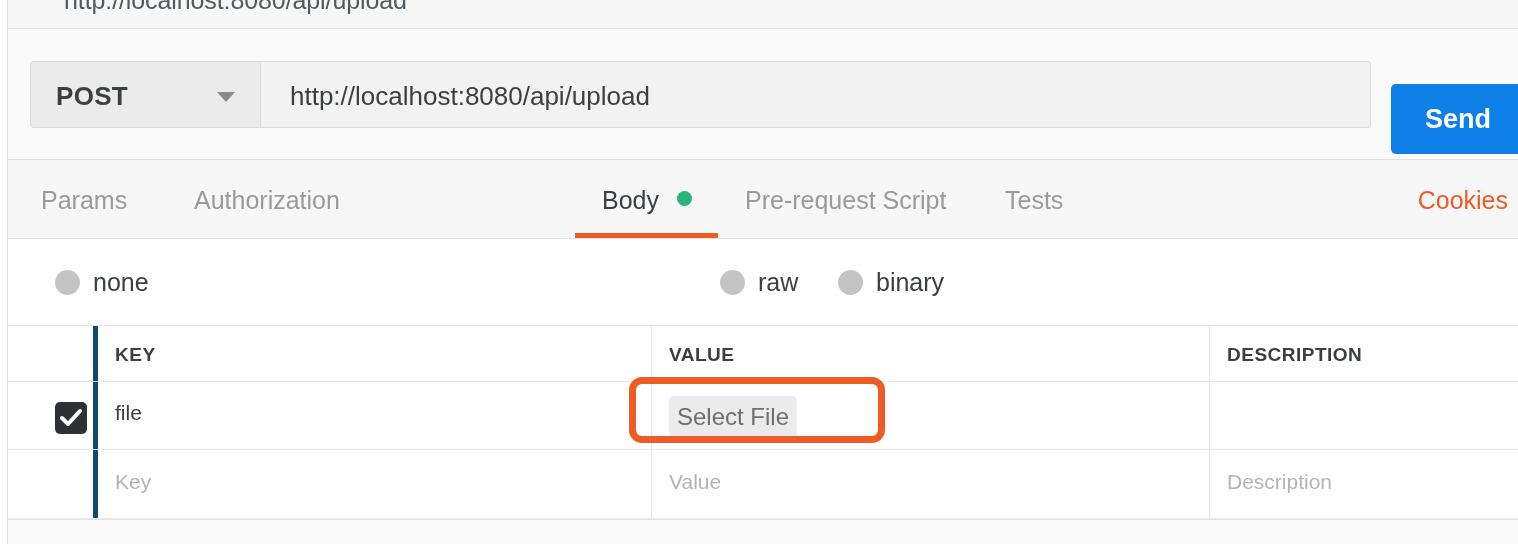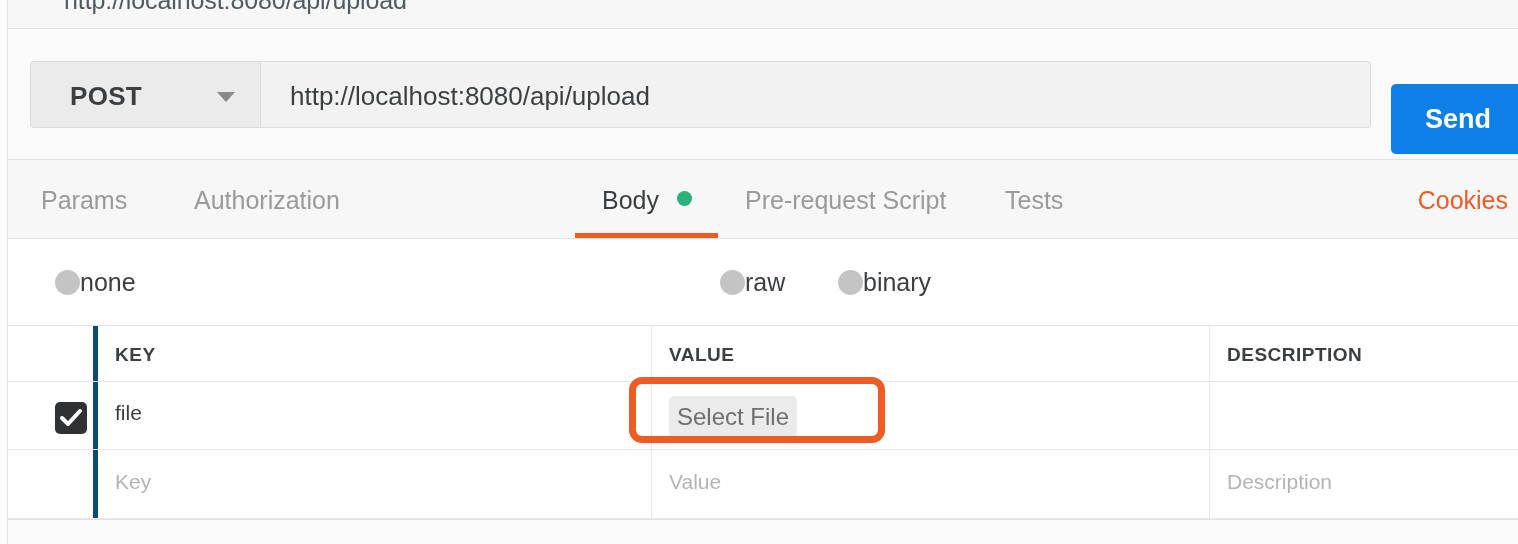--- a/index.html
+++ b/index.html
@@ -73,21 +73,21 @@
     width: 231px;
     height: 67px;
     background: #ebebeb;
     border: 1px solid #dcdcdc;
     border-radius: 4px 0 0 4px;
     box-sizing: border-box;
     cursor: pointer;
   }
   .method-label {
     position: absolute;
-    left: 39px;
+    left: 25px;
     top: 19px;
     font-size: 26px;
     color: #3c3f41;
     font-weight: 600;
     letter-spacing: 0.3px;
     text-align: right;
   }
   .method-caret {
     position: absolute;
     right: 25px;
@@ -223,20 +223,21 @@
   .radio-inner {
     width: 15px;
     height: 15px;
     border-radius: 50%;
     background: transparent;
   }
   .radio-opt.selected .radio-inner {
     background: #ef5b25;
   }
   .radio-label {
+    margin-left: 13px;
     font-size: 25px;
     color: #3c3f41;
   }
 
   
   .kvtable {
     position: absolute;
     left: 8px;
     top: 325px;
     width: 1510px;

